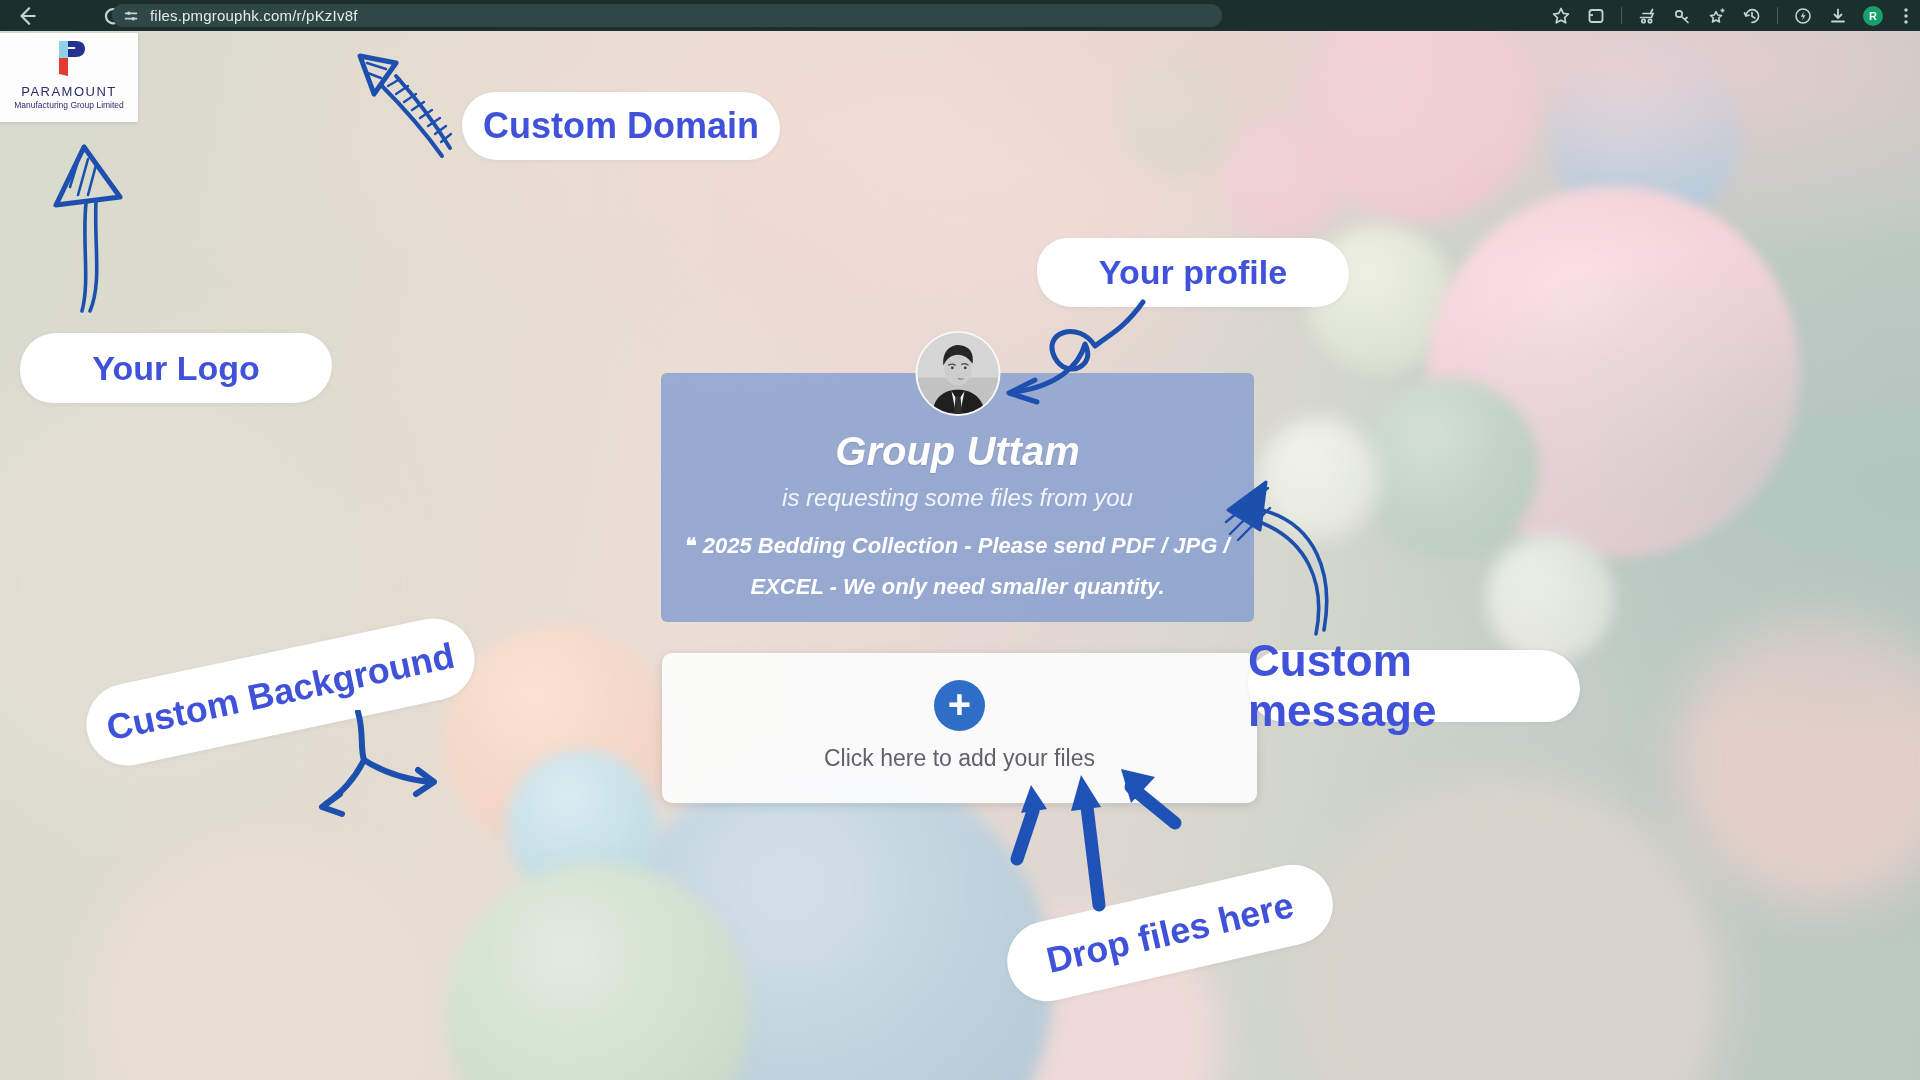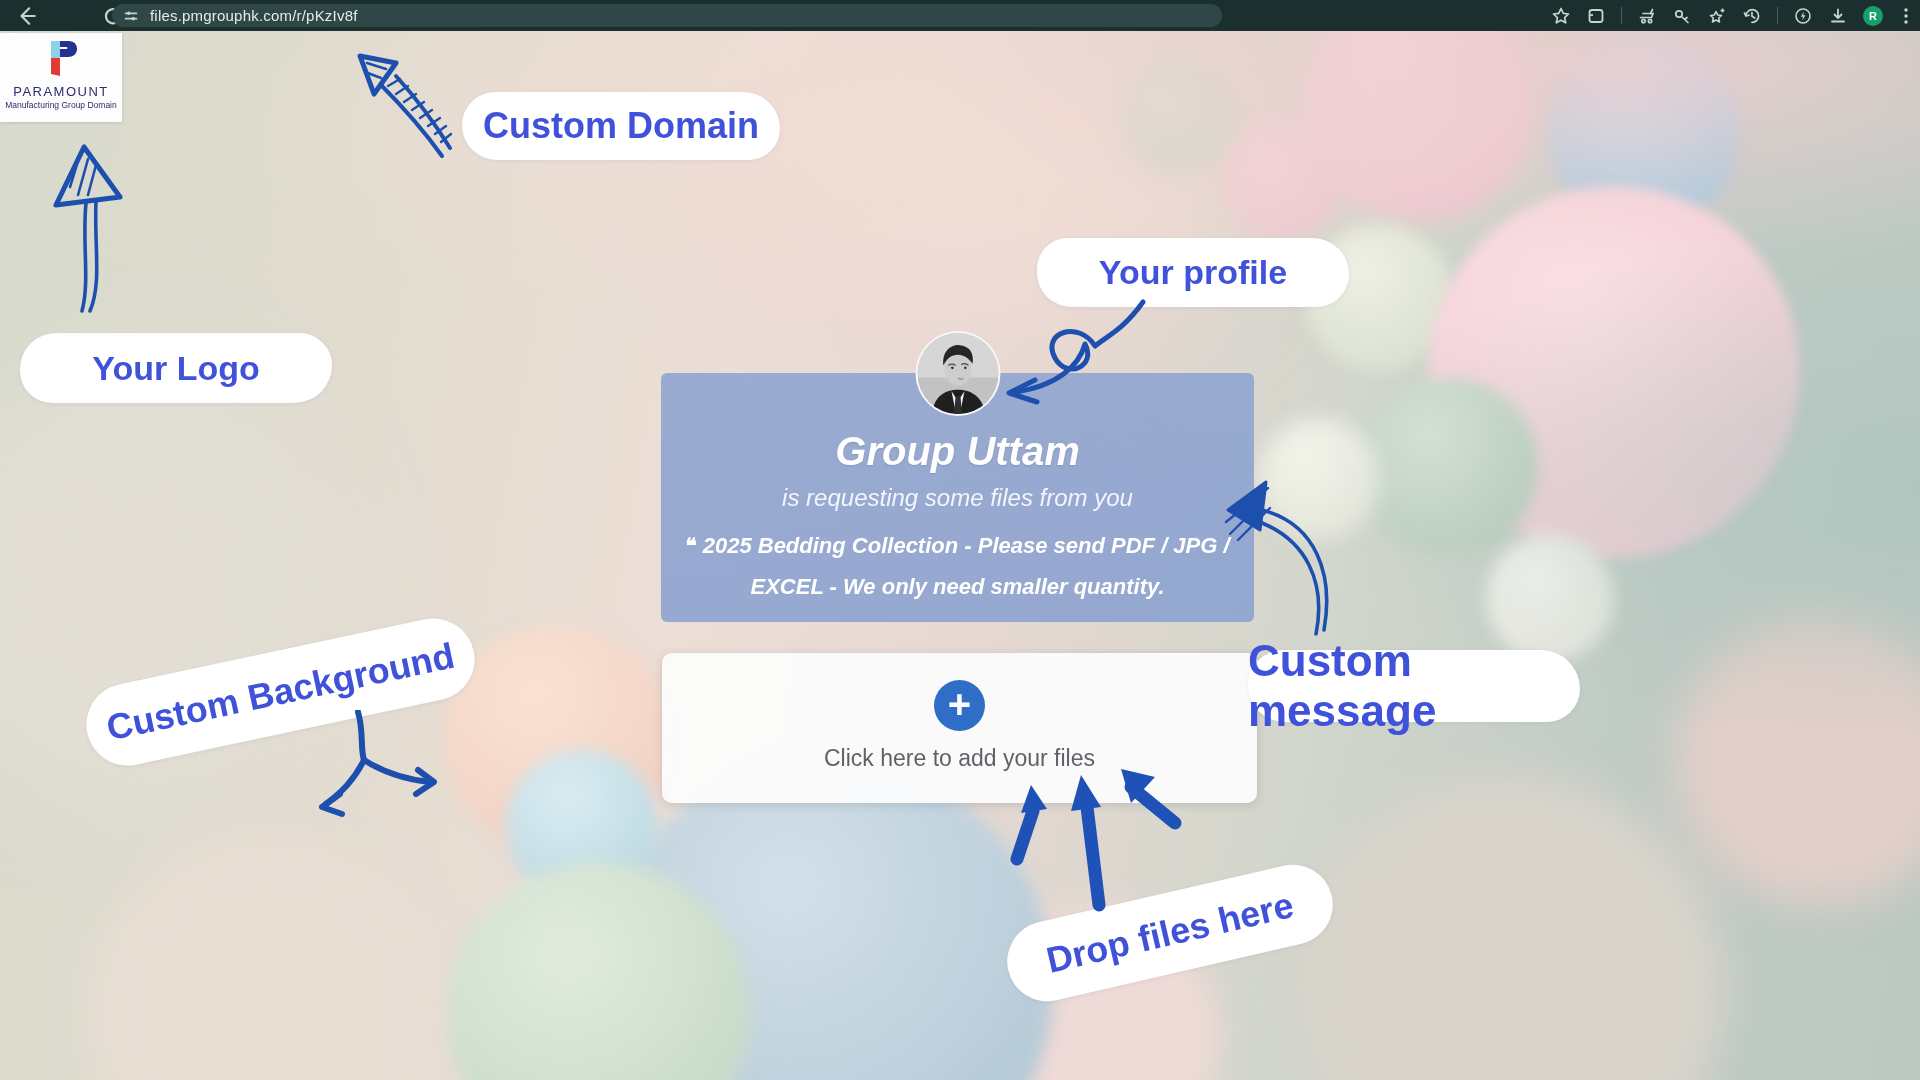--- a/index.html
+++ b/index.html
@@ -41,21 +41,21 @@
   .chrome { position:absolute; left:0; top:0; width:1920px; height:31px; background:#1c2f2f; z-index:40; display:flex; align-items:center;gap:48px; }
   .chrome svg { display:block; }
   .nav-ic { width:22px; height:22px; margin-left:16px; flex:0 0 auto; cursor:pointer; }
   .omnibox { position:absolute; left:112px; top:4px; width:1110px; height:23px; border-radius:12px; background:#2f4747; display:flex; align-items:center; padding:0 10px; }
   .omnibox .url { color:#e4ecea; font-size:15px; margin-left:10px; letter-spacing:.2px; }
   .right-ics { position:absolute; right:6px; top:0; height:31px; display:flex; align-items:center; gap:15px; }
   .right-ics .sep { width:1px; height:17px; background:#4a5d5d; }
   .avatar-r { width:20px; height:20px; border-radius:50%; background:#17a06b; color:#fff; font-size:11px; font-weight:bold; display:flex; align-items:center; justify-content:center; }
 
   
-  .logo-box { position:absolute; left:0; top:33px; width:122px; height:89px; background:#fdfdfd; z-index:6; text-align:center; padding-top:7px; box-shadow:0 1px 3px rgba(0,0,0,.12); }
+  .logo-box { position:absolute; left:0; top:33px; width:138px; height:89px; background:#fdfdfd; z-index:6; text-align:center; padding-top:7px; box-shadow:0 1px 3px rgba(0,0,0,.12); }
   .logo-name { font-size:13px; letter-spacing:1.5px; color:#2b2d6e; margin-top:2px; font-weight:500; }
   .logo-sub { font-size:8.5px; color:#2b2d6e; margin-top:1px; }
 
   
   .pcard { position:absolute; left:661px; top:373px; width:593px; height:249px; border-radius:6px; z-index:8;
     background:linear-gradient(180deg, rgba(140,162,208,.85) 0%, rgba(128,154,208,.78) 100%); text-align:center; }
   .pavatar { position:absolute; left:50%; top:-42px; transform:translateX(-50%); width:85px; height:85px; border-radius:50%; overflow:hidden; border:2px solid rgba(255,255,255,.85); background:#cfcfcf; }
   .pname { margin-top:56px; color:#fff; font-size:40px; font-weight:bold; font-style:italic; text-shadow:0 1px 2px rgba(0,0,0,.12); }
   .psub { margin-top:10px; color:#f2f5fb; font-size:24px; font-style:italic; }
   .pquote { margin:14px auto 0; width:545px; color:#fff; font-size:22px; font-weight:bold; font-style:italic; line-height:1.85; }
@@ -172,21 +172,21 @@
     </div>
   </div>
 
   <div class="logo-box">
     <svg width="40" height="38" viewBox="0 0 40 38">
       <rect x="10" y="1" width="9" height="17" fill="#8fd0ea"></rect>
       <path d="M10,18 h9 v18 l-9,-2 Z" fill="#e03c31"></path>
       <path d="M19,1 h8 c7,0 9,4 9,8 c0,5 -4,8 -9,8 h-8 v-8 h6 c2,0 2,-2 0,-2 h-6 Z" fill="#23318f"></path>
     </svg>
     <div class="logo-name">PARAMOUNT</div>
-    <div class="logo-sub">Manufacturing Group Domain</div>
+    <div class="logo-sub">Manufacturing Group Limited</div>
   </div>
 
   <div class="pcard">
     <div class="pavatar">
       <svg viewBox="0 0 100 100">
         <rect width="100" height="100" fill="#d6d6d6"></rect>
         <rect y="55" width="100" height="45" fill="#c2c2c2"></rect>
         <path d="M18,100 C20,78 34,70 50,70 C66,70 80,78 84,100 Z" fill="#1f1f1f"></path>
         <path d="M42,72 L50,84 L58,72 L54,92 L46,92 Z" fill="#f0f0f0"></path>
         <path d="M47,78 L53,78 L55,100 L45,100 Z" fill="#2e2e2e"></path>

